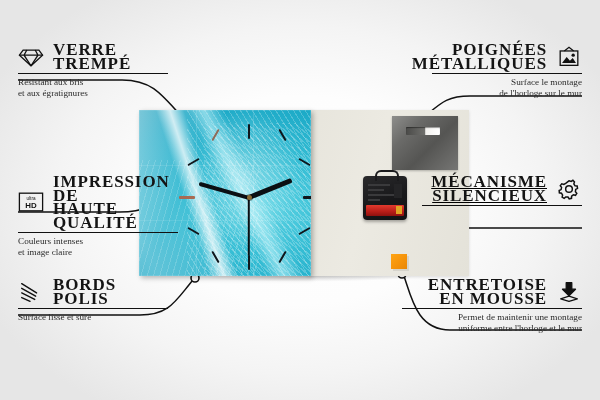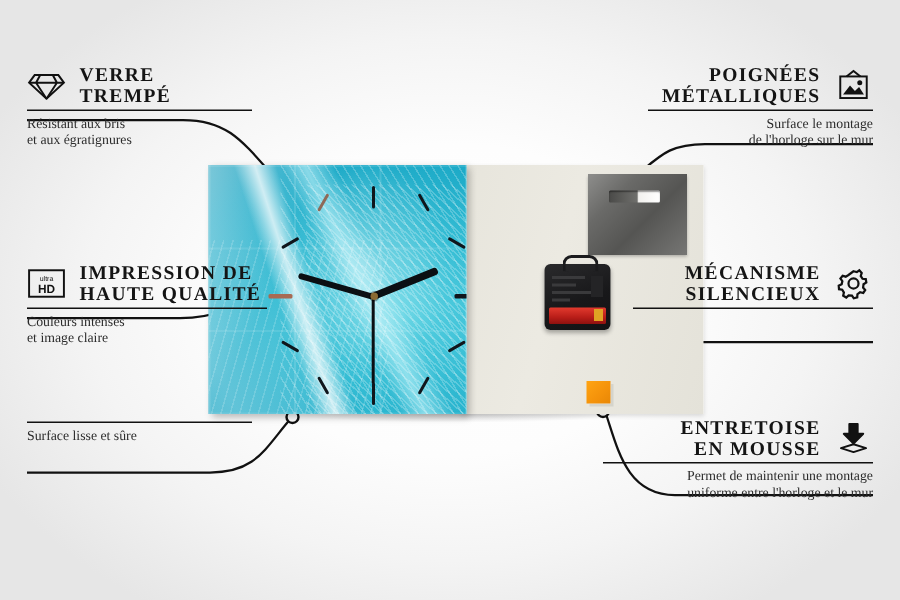--- a/index.html
+++ b/index.html
@@ -88,21 +88,21 @@
 
   .shadowblob{position:absolute;left:150px;top:268px;width:310px;height:16px;
     background:radial-gradient(ellipse 50% 50% at 50% 50%, rgba(0,0,0,.16) 0%, rgba(0,0,0,0) 72%);}
 
   
   .callout{position:absolute;}
   .callout .head{display:flex;align-items:center;gap:9px;}
   .callout.right .head{justify-content:flex-end;align-items:flex-end;}
   .title{
     font-family:"Liberation Serif", serif;
-    font-weight:700;font-size:13px;line-height:13.5px;
+    font-weight:700;font-size:17px;line-height:13.5px;
     letter-spacing:.9px;color:#141414;text-transform:uppercase;
     white-space:pre-line;
   }
   .callout.right .title{text-align:right;}
   .rule{height:1px;background:#111;margin-top:3px;}
   .desc{
     font-family:"Liberation Serif", serif;
     font-size:9.2px;line-height:11px;color:#2b2b2b;margin-top:3px;
     white-space:pre-line;
   }
@@ -216,20 +216,32 @@
       </svg>
       <div class="title">IMPRESSION DE
 HAUTE QUALITÉ</div>
     </div>
     <div class="rule"></div>
     <div class="desc">Couleurs intenses
 et image claire</div>
   </div>
 
   <div class="callout left" style="left:18px;top:278px;width:150px;">
+    <div class="head">
+      <svg class="ico" viewBox="0 0 28 24">
+        <g fill="none" stroke="#111" stroke-width="1.5" stroke-linecap="round">
+          <path d="M4 3 L20 13"></path>
+            <path d="M4 8 L19 16.5"></path>
+            <path d="M4 13 L18 20"></path>
+            <path d="M4 18 L13 22"></path>
+        </g>
+      </svg>
+      <div class="title">BORDS
+POLIS</div>
+    </div>
     <div class="rule"></div>
     <div class="desc">Surface lisse et sûre</div>
   </div>
 
   <div class="callout right" style="left:432px;top:43px;width:150px;">
     <div class="head">
       <div class="title" style="flex:1;">POIGNÉES
 MÉTALLIQUES</div>
       <svg class="ico" viewBox="0 0 28 24">
         <g fill="none" stroke="#111" stroke-width="1.4">
@@ -238,21 +250,21 @@
           <path d="M6.5 18.5 L11.5 12 L15 16 L18 13 L21.5 18.5z" fill="#111" stroke="none"></path>
           <circle cx="18.5" cy="10" r="1.8" fill="#111" stroke="none"></circle>
         </g>
       </svg>
     </div>
     <div class="rule"></div>
     <div class="desc">Surface le montage
 de l'horloge sur le mur</div>
   </div>
 
-  <div class="callout right" style="left:422px;top:175px;width:160px;">
+  <div class="callout right" style="left:422px;top:175px;width:160px;text-decoration:underline;">
     <div class="head">
       <div class="title" style="flex:1;">MÉCANISME
 SILENCIEUX</div>
       <svg class="ico" viewBox="0 0 28 24">
         <g fill="none" stroke="#111" stroke-width="1.6">
           <path d="M14 3.2 l2.4 .6 1.8-1.3 1.7 1.9 -.7 2.2 1.3 2 2.3 .2 .4 2.5 -2 1.2 -.3 2.4 1.5 1.8 -1.4 2.1 -2.3-.5 -1.9 1.4 -.1 2.3 -2.5 .6 -1.3-1.9 -2.4-.2 -1.7 1.6 -2.2-1.3 .5-2.3 -1.2-2 -2.3-.4 -.2-2.5 2.1-1 .5-2.3 -1.4-1.9 1.6-2 2.2 .7 2-1.2z"></path>
           <circle cx="14" cy="12" r="3.6"></circle>
         </g>
       </svg>
     </div>

